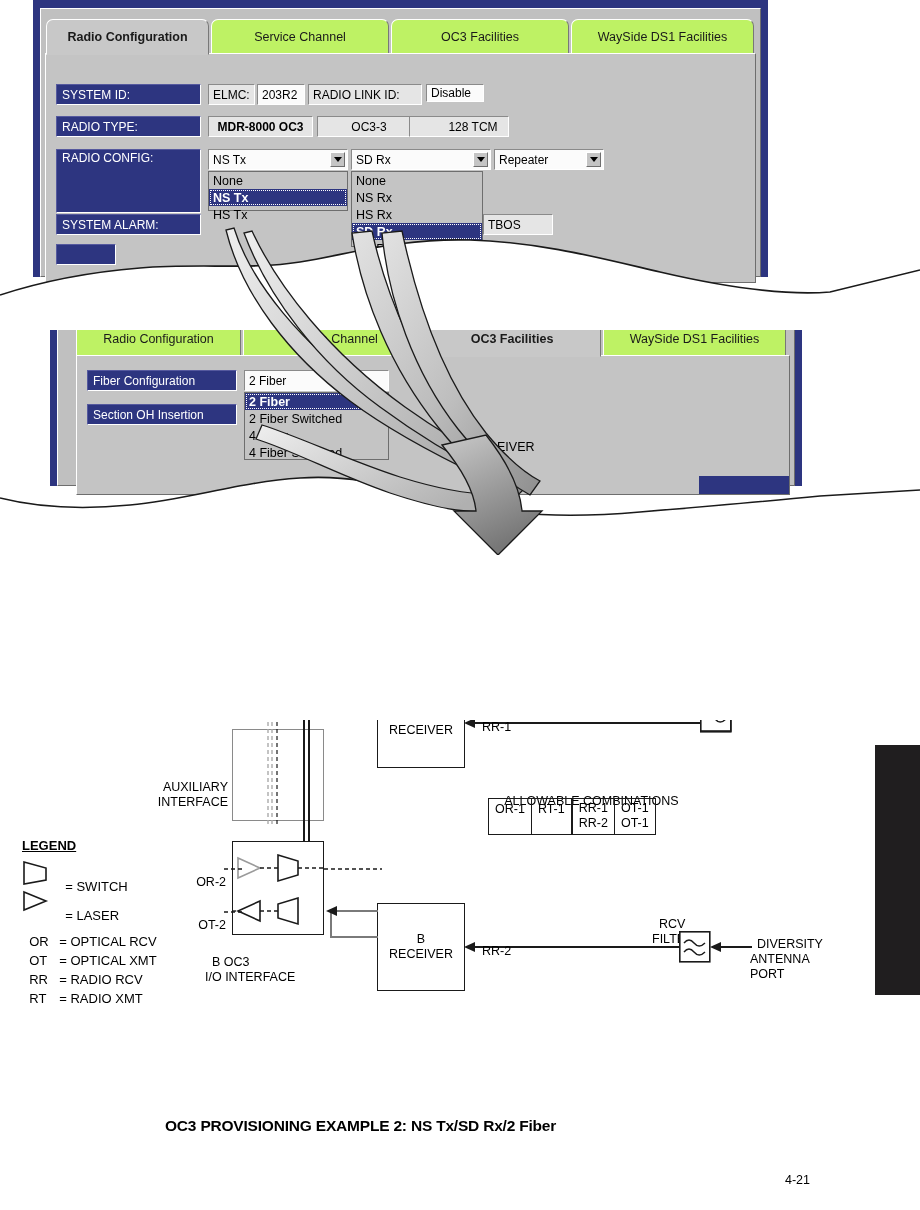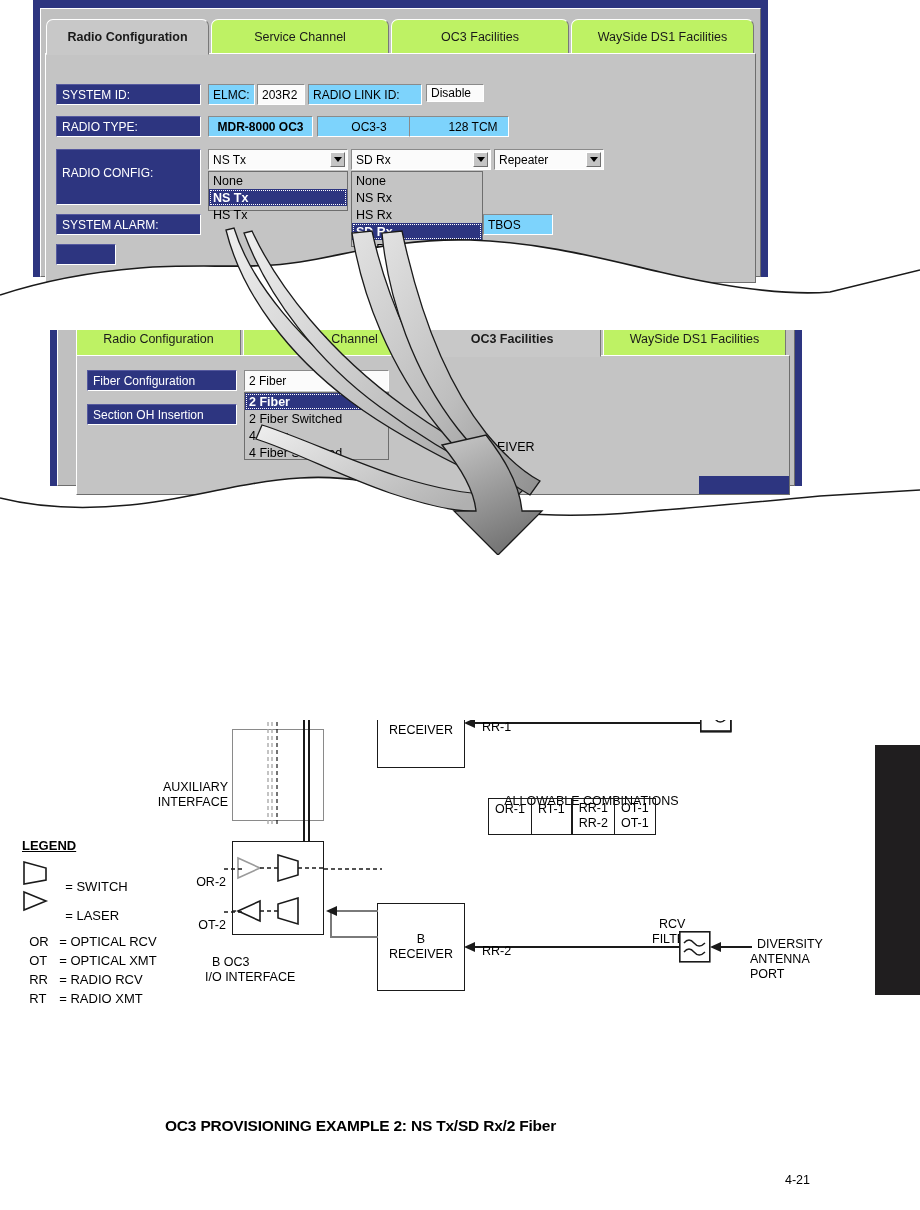--- a/index.html
+++ b/index.html
@@ -23,21 +23,21 @@
            border-bottom:1px solid #c8c8c8;}
   .tabpanel{position:absolute;left:0;right:0;background:#c4c4c4;
             border-top:1px solid #ffffff;border-left:1px solid #ffffff;
             border-right:1px solid #6e6e6e;border-bottom:1px solid #6e6e6e;
             box-sizing:border-box;}
 
   .bluelabel{position:absolute;background:#2d3580;color:#fff;font-size:12px;
              display:flex;align-items:center;padding-left:5px;box-sizing:border-box;
              border-top:1px solid #55599e;border-left:1px solid #55599e;
              border-right:1px solid #ffffff;border-bottom:1px solid #ffffff;}
-  .greyfield{position:absolute;background:#7dd3fc;font-size:12px;color:#000;
+  .greyfield{position:absolute;background:#e5e5e5;font-size:12px;color:#000;
              display:flex;align-items:center;box-sizing:border-box;
              border-top:1px solid #8a8a8a;border-left:1px solid #8a8a8a;
              border-right:1px solid #ffffff;border-bottom:1px solid #ffffff;
              padding-left:4px;}
   .greyfield.ctr{justify-content:center;padding-left:0;}
   .whitefield{position:absolute;background:#fbfbfb;font-size:12px;color:#000;
               display:flex;align-items:center;box-sizing:border-box;
               border-top:1px solid #8a8a8a;border-left:1px solid #8a8a8a;
               border-right:1px solid #ffffff;border-bottom:1px solid #ffffff;
               padding-left:4px;}
@@ -132,21 +132,21 @@
       <div class="greyfield ctr" style="left:162px;top:62px;width:105px;height:21px;font-weight:bold;">
         <span>MDR-8000 OC3</span>
       </div>
       <div class="greyfield ctr" style="left:271px;top:62px;width:104px;height:21px;">
         <span>OC3-3</span>
       </div>
       <div class="greyfield ctr" style="left:363px;top:62px;width:100px;height:21px;padding-left:28px;">
         <span>128 TCM</span>
       </div>
 
-      <div class="bluelabel" style="left:10px;top:95px;width:145px;height:56px;align-items:flex-start;padding-top:16px;">
+      <div class="bluelabel" style="left:10px;top:95px;width:145px;height:64px;align-items:flex-start;padding-top:1px;">
         <span>RADIO CONFIG:</span>
       </div>
 
       <div class="combo" style="left:162px;top:95px;width:140px;height:21px;">
         <span>NS Tx</span>
         <span class="arrowbox">
             <i class="caret"></i>
           </span>
       </div>
       <div class="droplist" style="left:162px;top:117px;width:140px;height:40px;">

